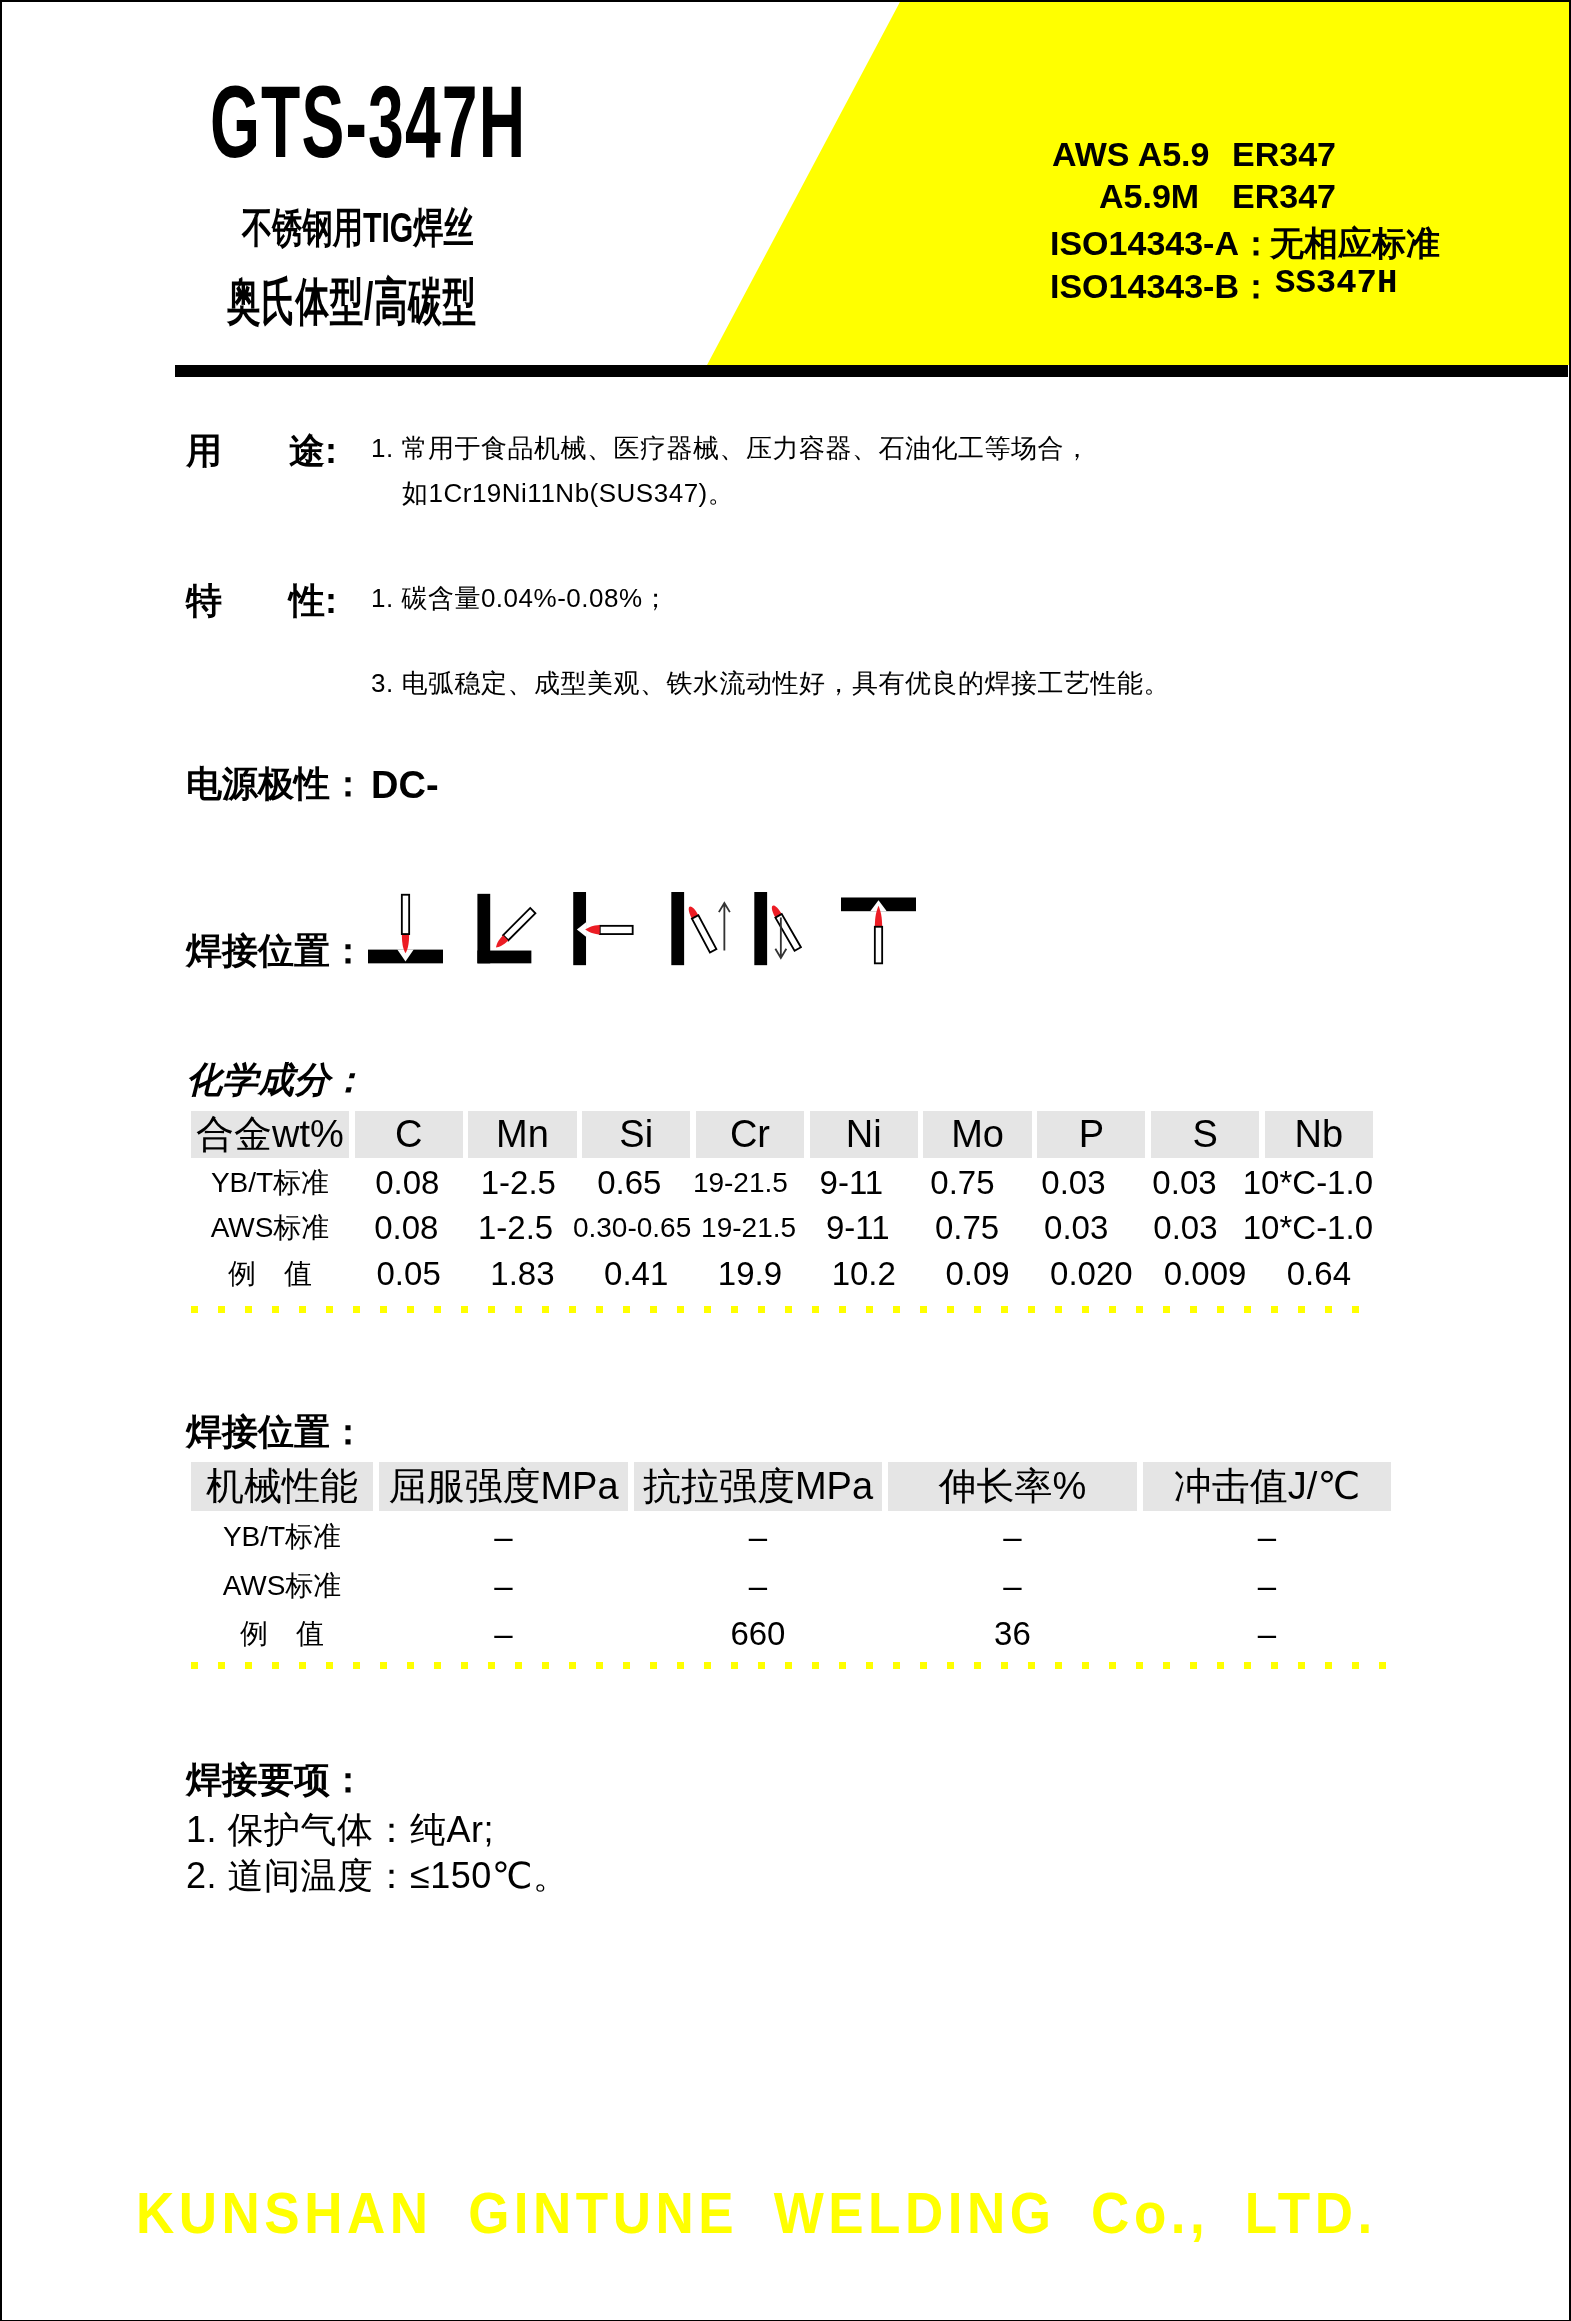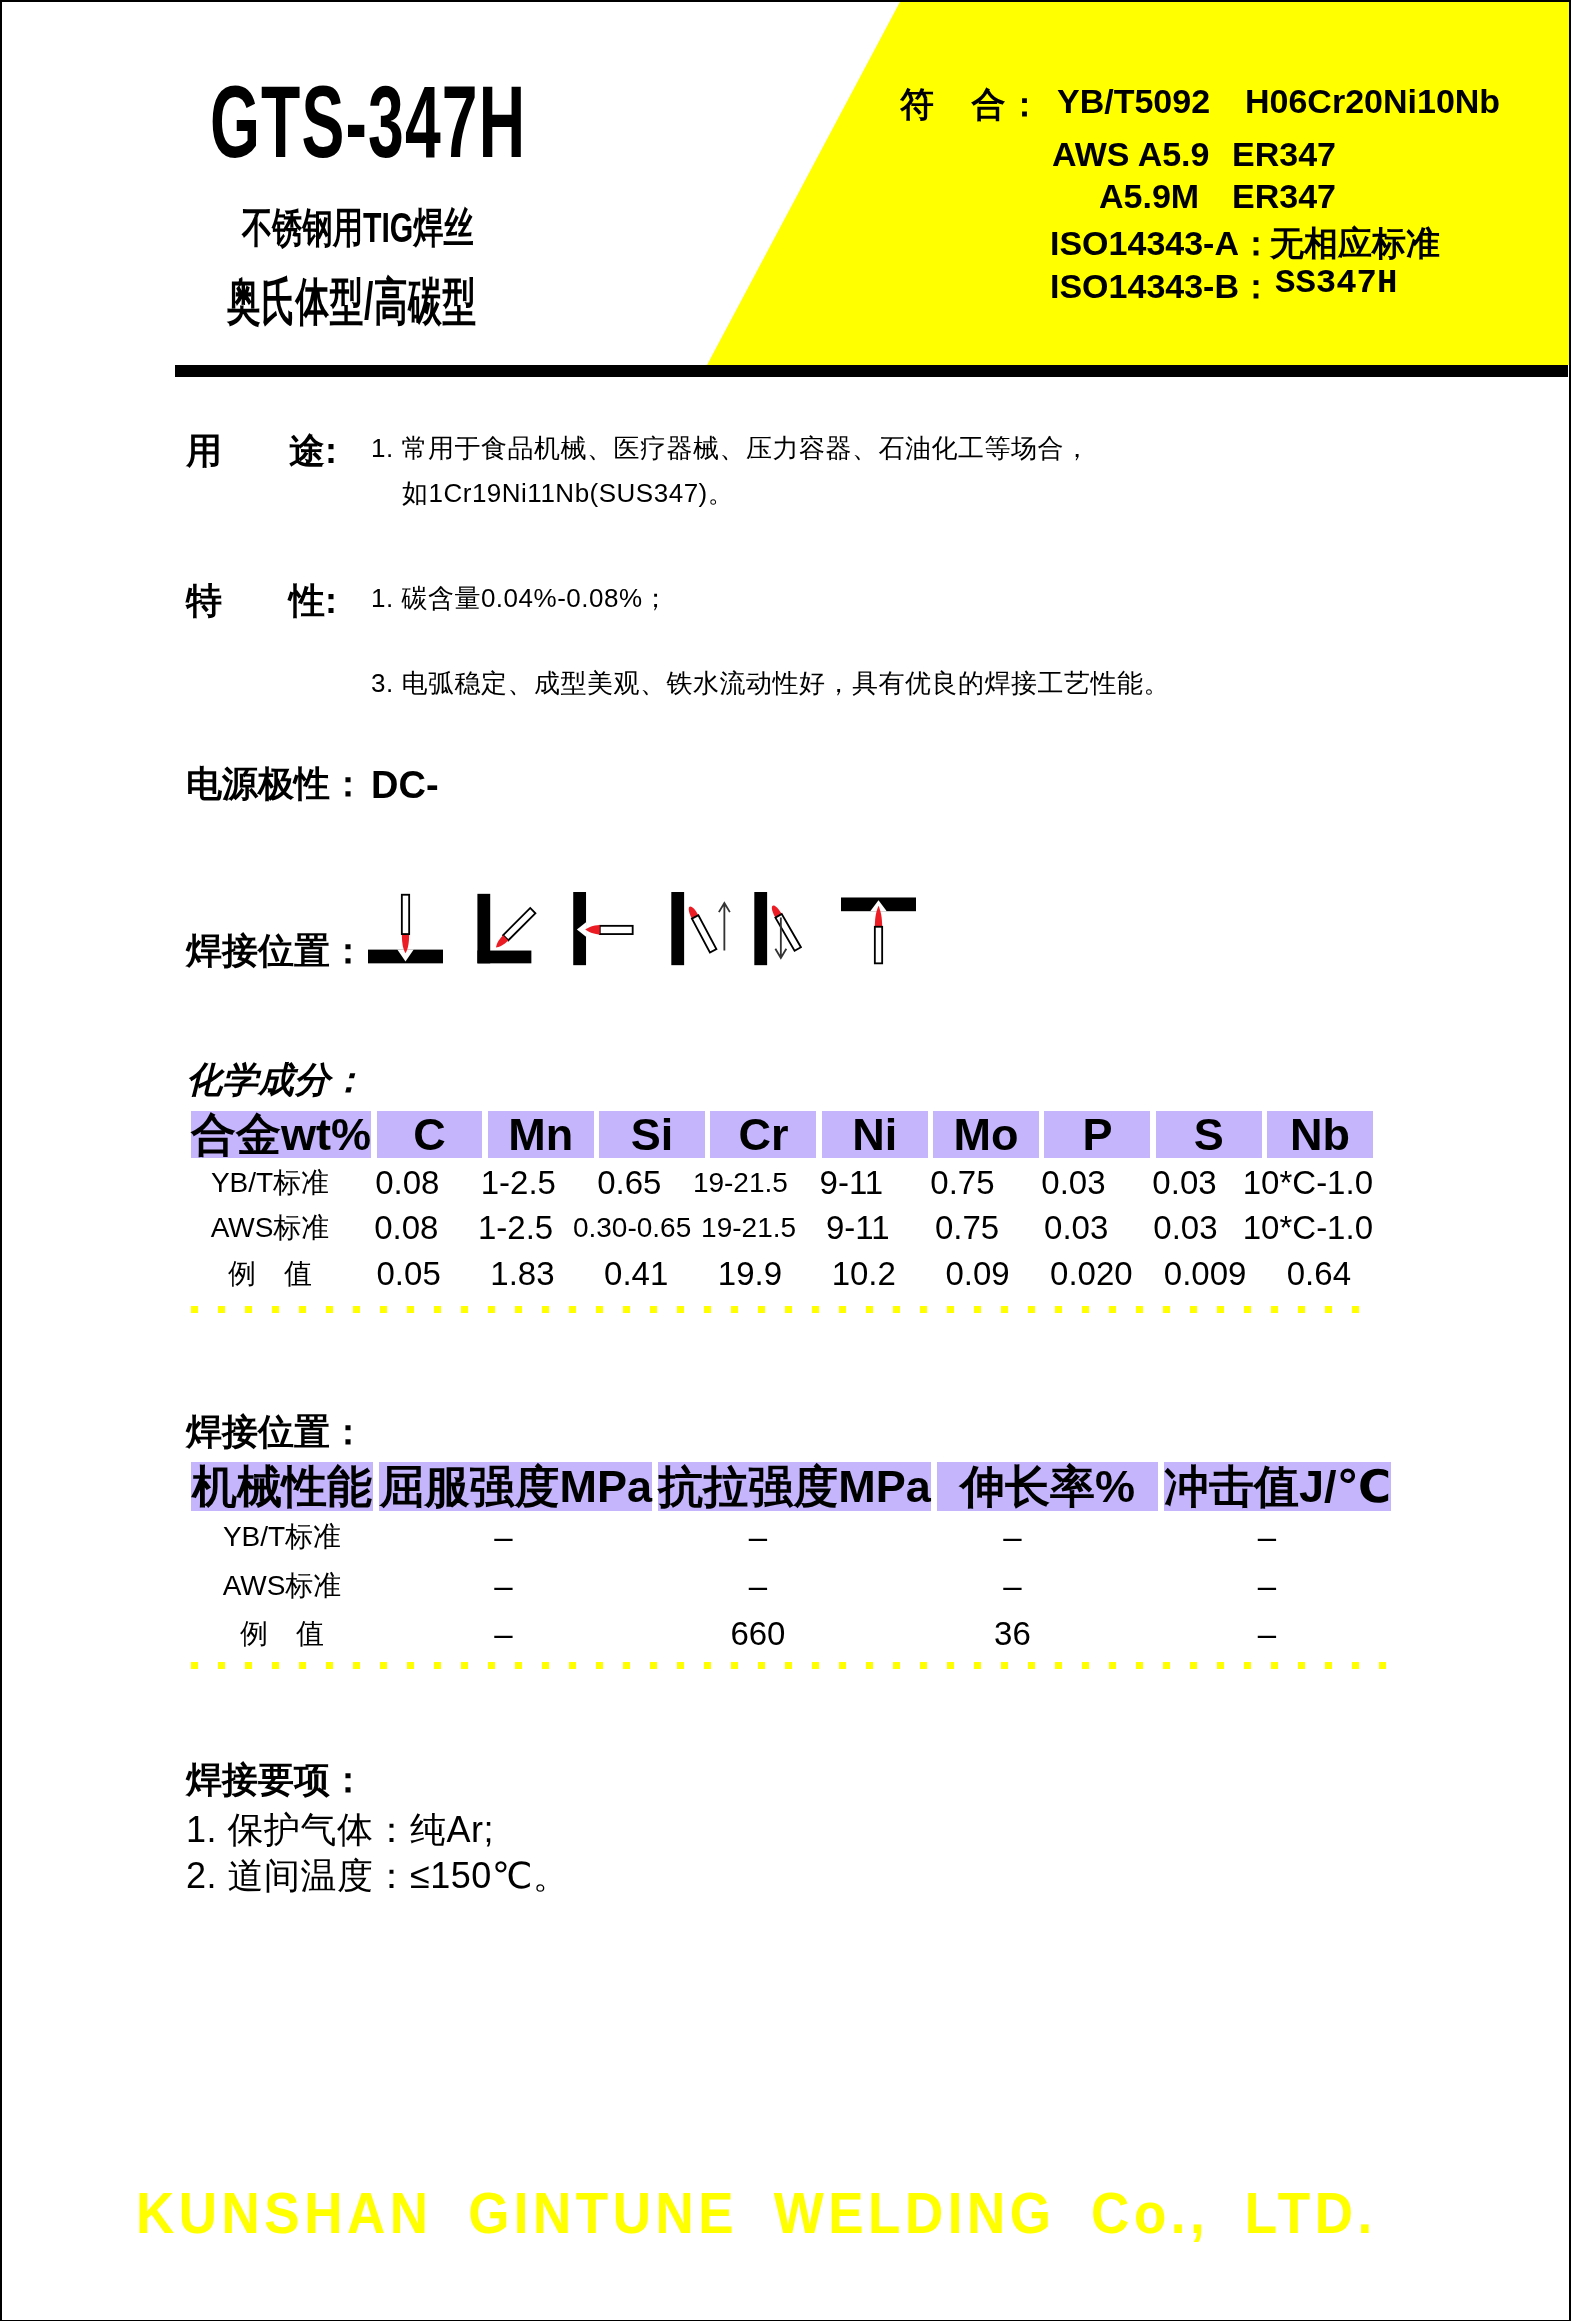--- a/index.html
+++ b/index.html
@@ -45,21 +45,21 @@
   
   .pos-icon{position:absolute;top:892px;width:75px;height:75px;}
   .pi1{left:368px;} .pi2{left:471px;} .pi3{left:565px;} .pi4{left:664px;} .pi5{left:747px;} .pi6{left:841px;}
   
   .tbl{position:absolute;left:191px;}
   .chem-tbl{top:1111px;width:1182px;}
   .mech-tbl{top:1462px;width:1200px;}
   .trow{display:flex;}
   .chem-tbl .trow{gap:5.5px;}
   .mech-tbl .trow{gap:6.4px;}
-  .th{background:#c4b5fd;font-weight:bold;font-size:45px;display:flex;align-items:center;justify-content:center;white-space:nowrap;}
+  .th{background:#e5e5e5;font-weight:normal;font-size:38px;display:flex;align-items:center;justify-content:center;white-space:nowrap;}
   .chem-tbl .th{height:47px;}
   .mech-tbl .th{height:49px;}
   .td{display:flex;align-items:center;justify-content:center;font-size:33px;white-space:nowrap;}
   .chem-tbl .td{height:42px;}
   .mech-tbl .td{height:45px;}
   .chem-tbl .body-row{margin-top:3.6px;}
   .mech-tbl .body-row{margin-top:3.6px;}
   .rowname{font-size:28px;}
   .chem-tbl .c0{flex:0 0 158px;}
   .chem-tbl .cn{flex:1 1 0;}
@@ -83,25 +83,20 @@
 <div class="page">
 
   <div class="yellow-banner"></div>
   <div class="divider-bar"></div>
 
   <div class="product-title">GTS-347H</div>
   <div class="subtitle1">不锈钢用TIG焊丝</div>
   <div class="subtitle2">奥氏体型/高碳型</div>
 
   <div class="compliance">
-    <div class="c-line cl1">
-      <span class="c-prefix">符　合：</span>
-      <span class="c-std">YB/T5092</span>
-      <span class="c-grade">H06Cr20Ni10Nb</span>
-    </div>
     <div class="c-line cl2">
       <span class="c-std">AWS A5.9</span>
       <span class="c-grade">ER347</span>
     </div>
     <div class="c-line cl3">
       <span class="c-std">A5.9M</span>
       <span class="c-grade">ER347</span>
     </div>
     <div class="c-line cl4">
       <span class="c-std">ISO14343-A：</span>

